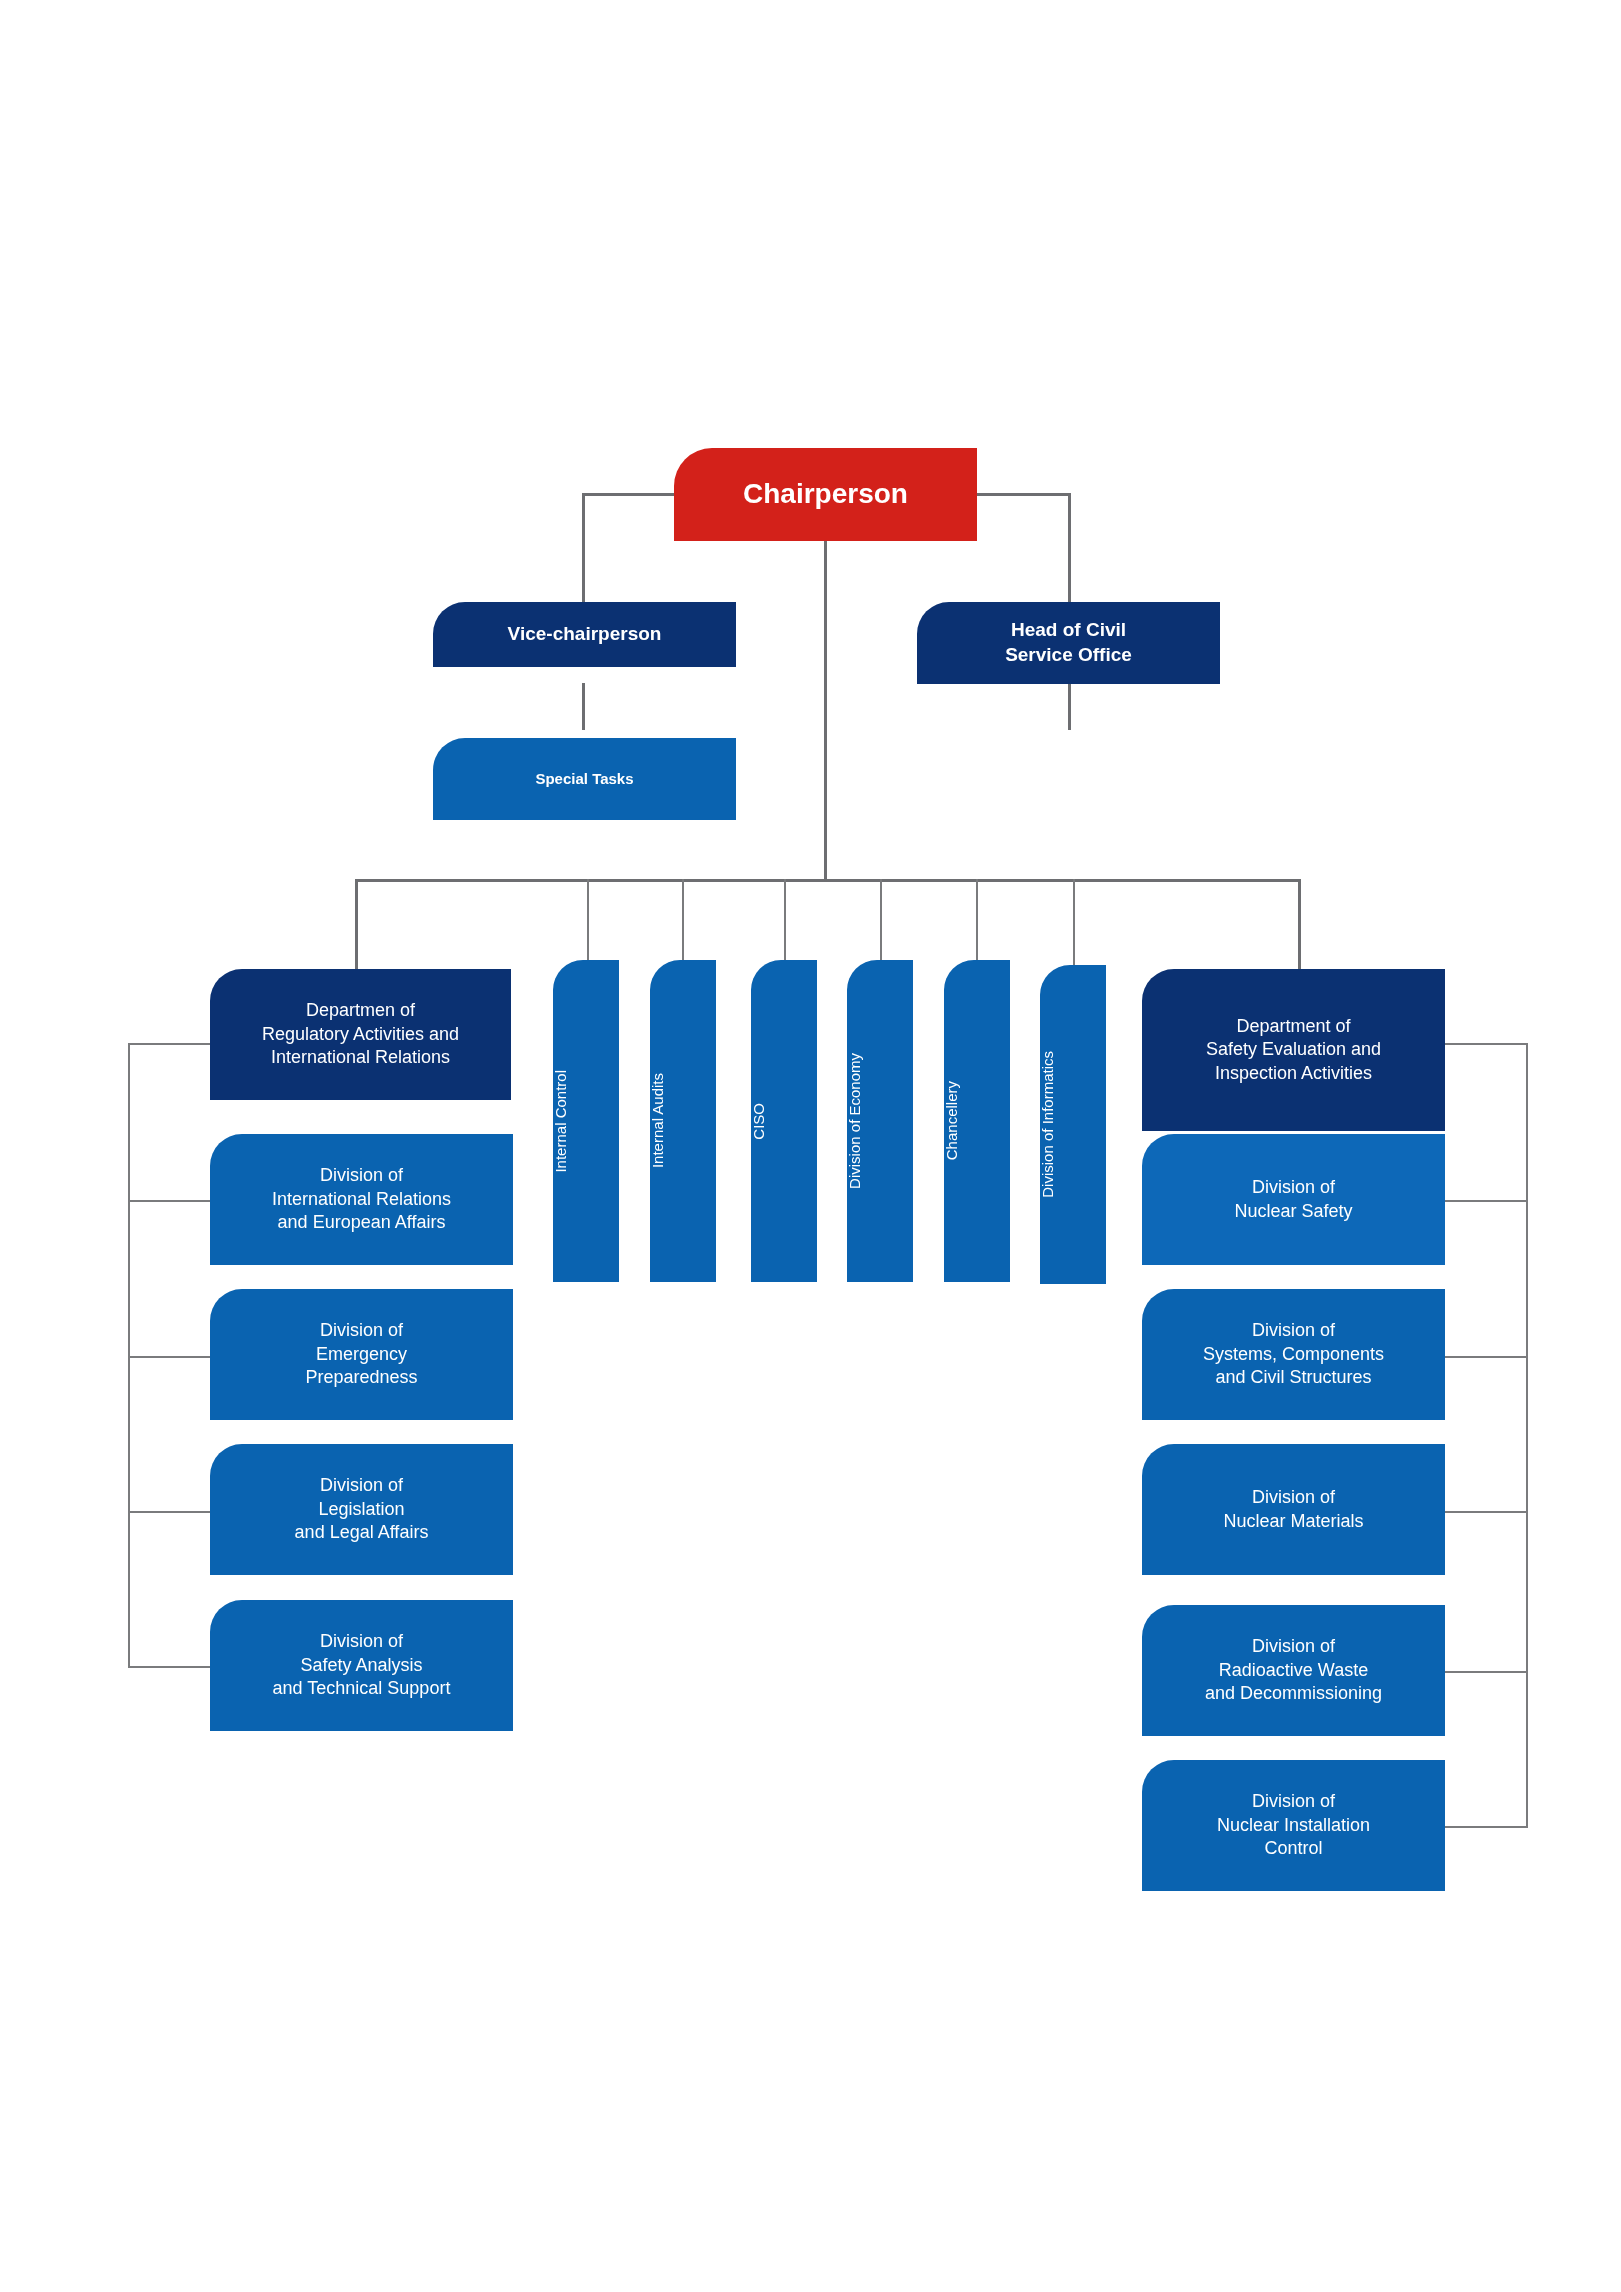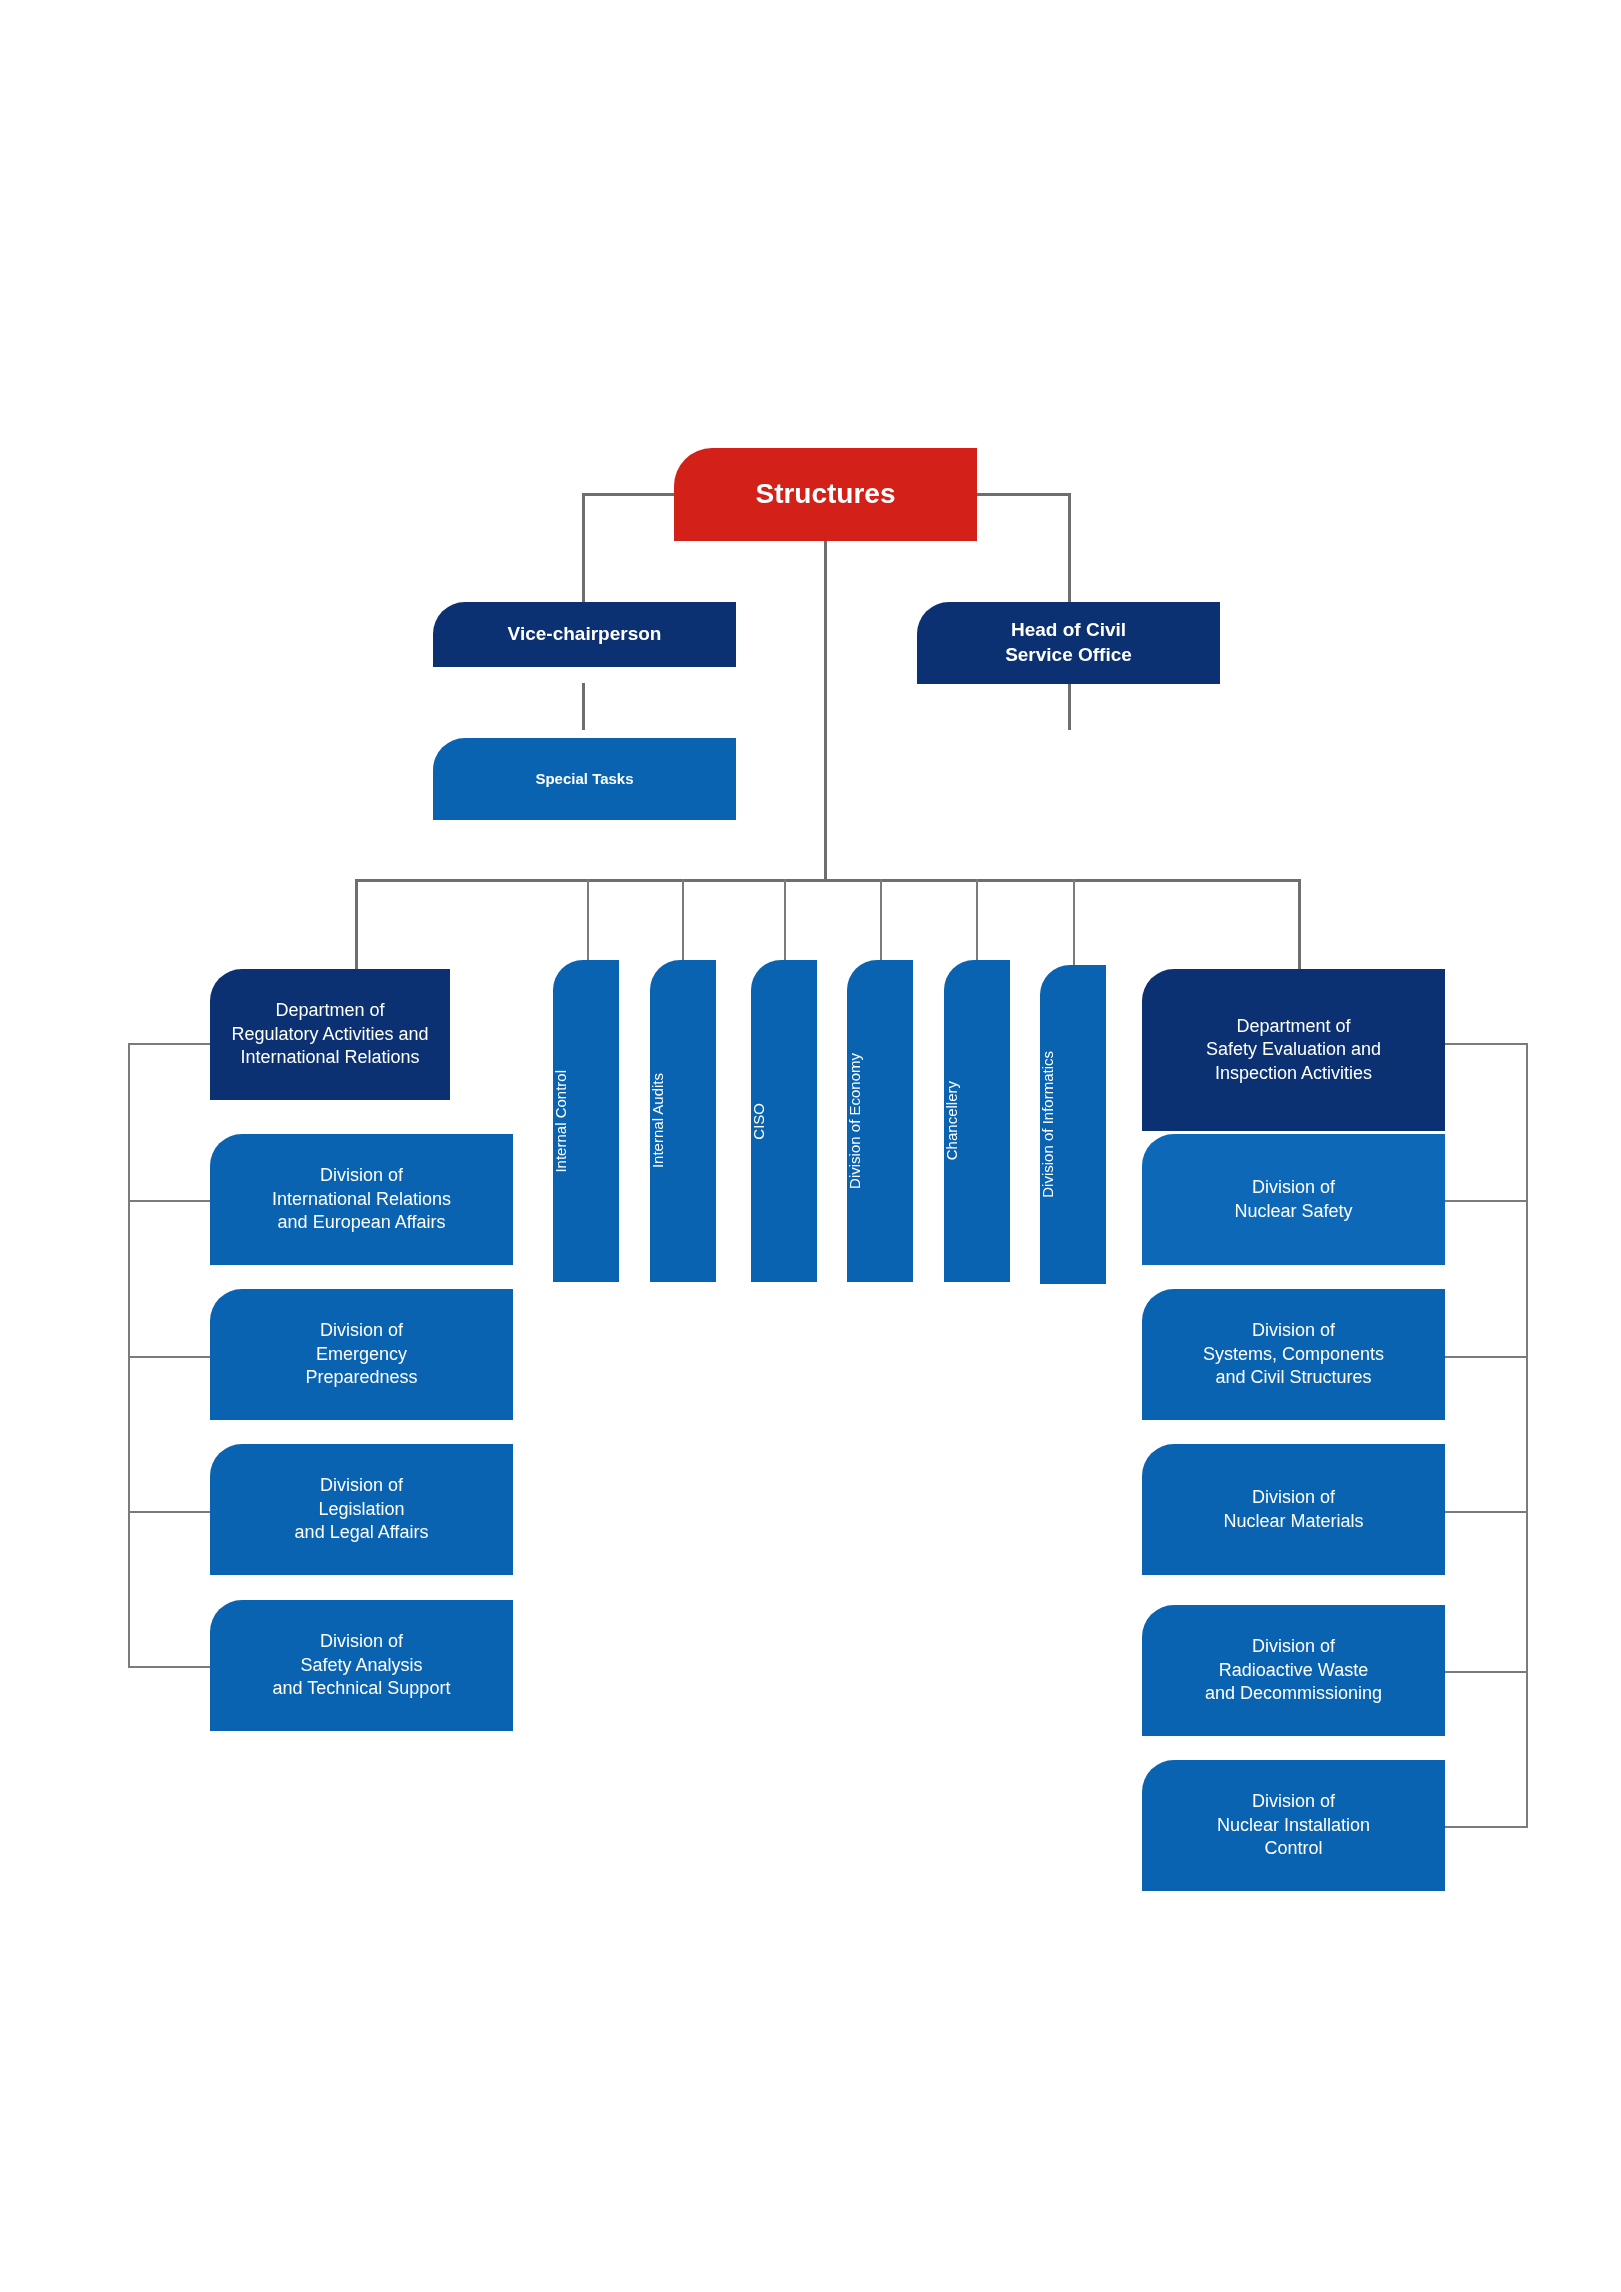--- a/index.html
+++ b/index.html
@@ -133,21 +133,21 @@
 
   <div class="conn v thin" style="left:1526px; top:1043px; height:784px;"></div>
   <div class="conn h thin" style="left:1445px; top:1043px; width:83px;"></div>
   <div class="conn h thin" style="left:1445px; top:1200px; width:83px;"></div>
   <div class="conn h thin" style="left:1445px; top:1356px; width:83px;"></div>
   <div class="conn h thin" style="left:1445px; top:1511px; width:83px;"></div>
   <div class="conn h thin" style="left:1445px; top:1671px; width:83px;"></div>
   <div class="conn h thin" style="left:1445px; top:1826px; width:83px;"></div>
 
   <div class="node root" style="left:674px; top:448px; width:303px; height:93px;">
-    <span class="lbl">Structures</span>
+    <span class="lbl">Chairperson</span>
   </div>
 
   <div class="node level1" style="left:433px; top:602px; width:303px; height:65px;">
     <span class="lbl">Vice-chairperson</span>
   </div>
 
   <div class="node level1" style="left:917px; top:602px; width:303px; height:82px;">
     <span class="lbl">Head of Civil<br>Service Office</span>
   </div>
 
@@ -168,21 +168,21 @@
   <div class="node vertical" style="left:847px; top:960px; width:66px; height:322px;">
     <span class="lbl">Division of Economy</span>
   </div>
   <div class="node vertical" style="left:944px; top:960px; width:66px; height:322px;">
     <span class="lbl">Chancellery</span>
   </div>
   <div class="node vertical" style="left:1040px; top:965px; width:66px; height:319px;">
     <span class="lbl">Division of Informatics</span>
   </div>
 
-  <div class="node dept" style="left:210px; top:969px; width:240px; height:131px;">
+  <div class="node dept" style="left:210px; top:969px; width:301px; height:131px;">
     <span class="lbl">Departmen of<br>Regulatory Activities and<br>International Relations</span>
   </div>
 
   <div class="node division" style="left:210px; top:1134px; width:303px; height:131px;">
     <span class="lbl">Division of<br>International Relations<br>and European Affairs</span>
   </div>
 
   <div class="node division" style="left:210px; top:1289px; width:303px; height:131px;">
     <span class="lbl">Division of<br>Emergency<br>Preparedness</span>
   </div>

